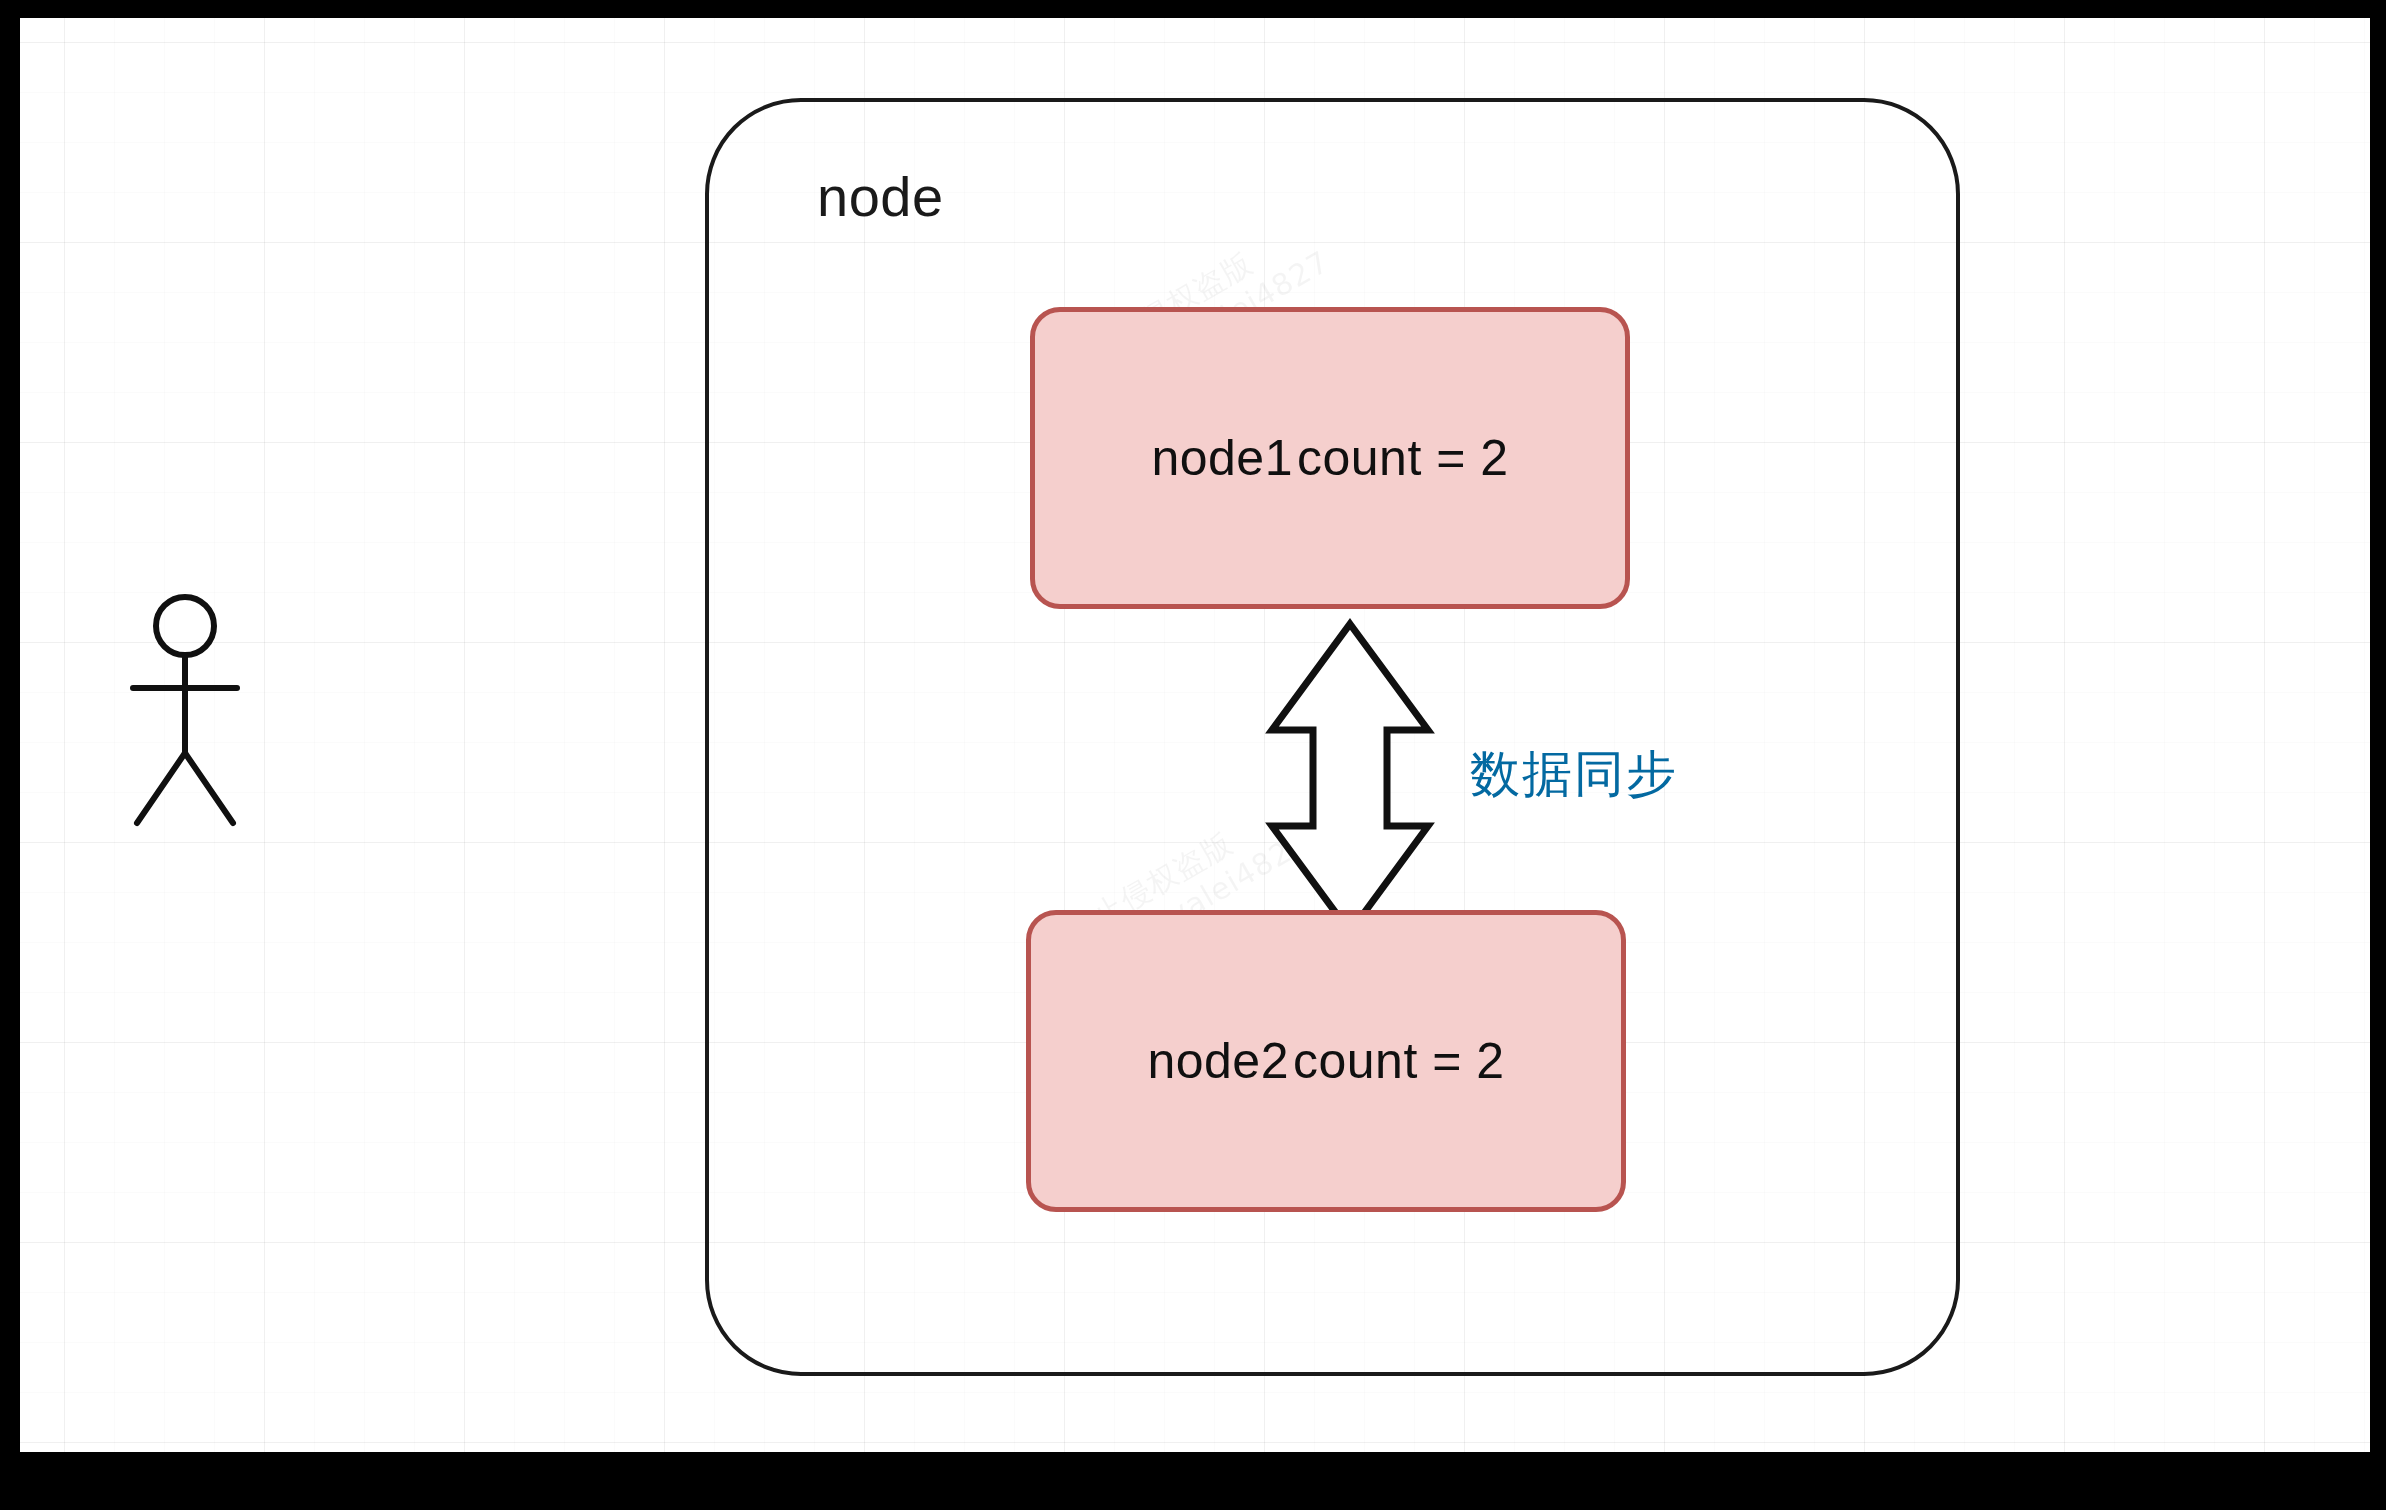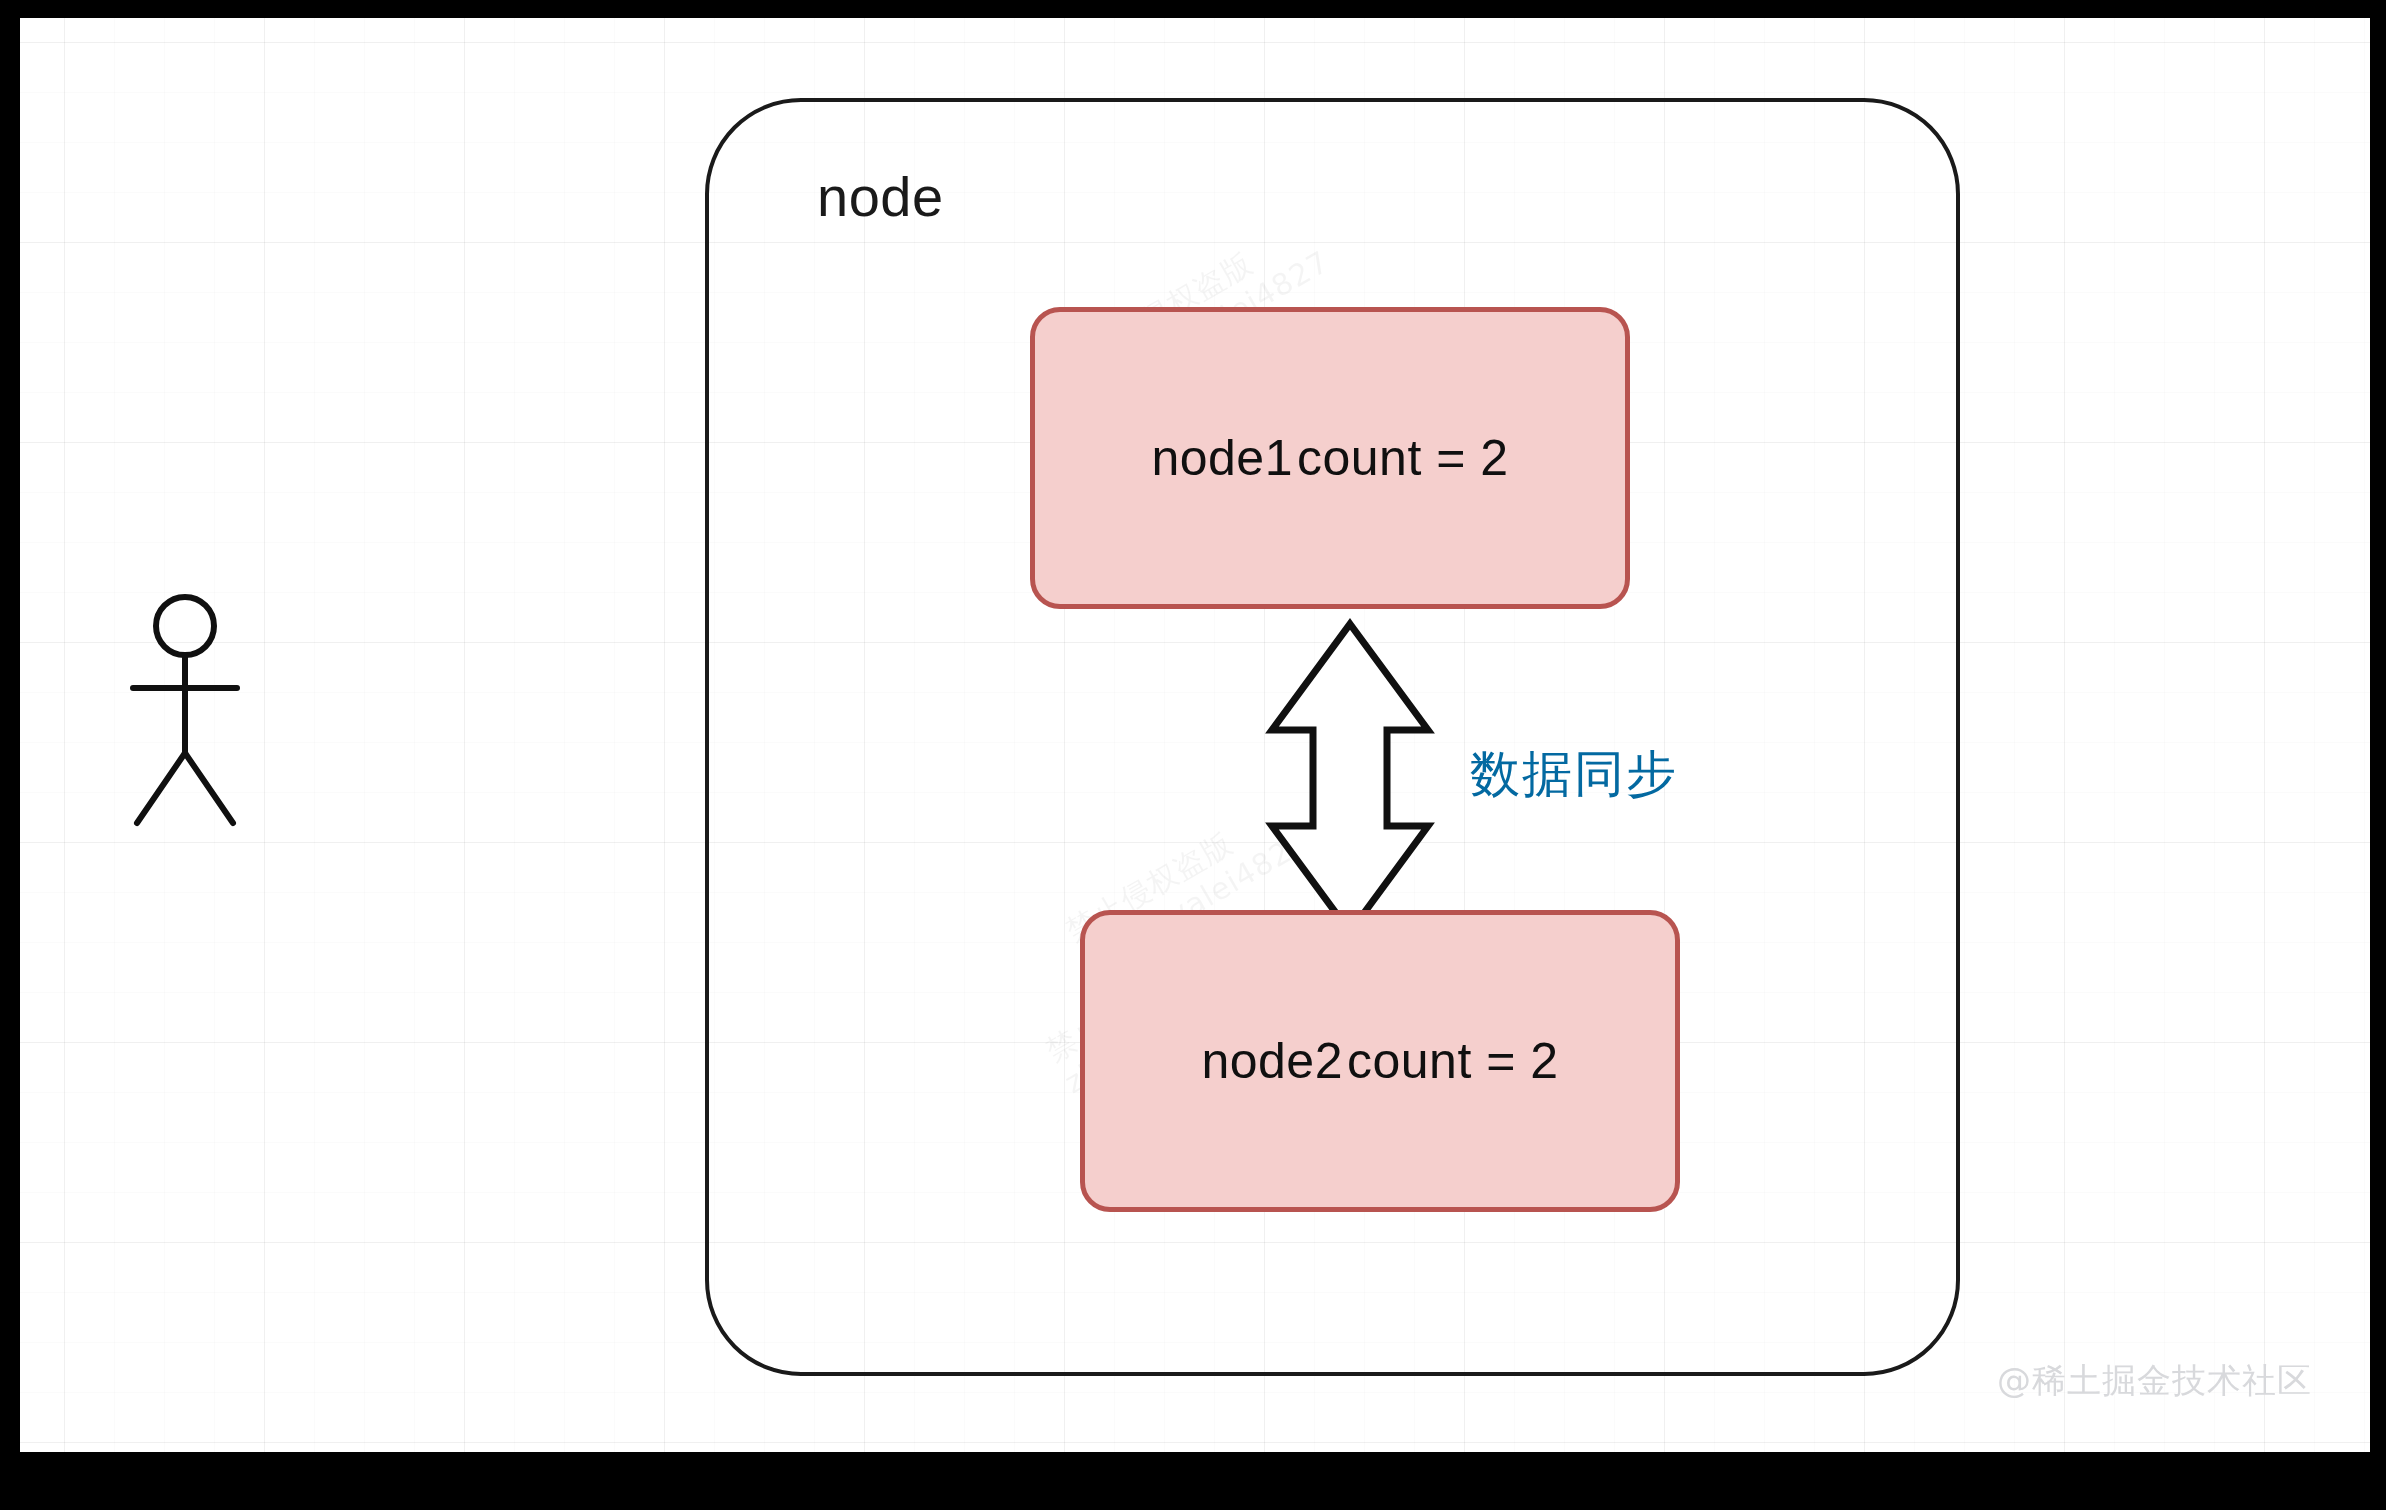--- a/index.html
+++ b/index.html
@@ -123,21 +123,21 @@
   }
   .node-box .nb-title,
   .node-box .nb-sub {
     font-size: 50px;
     color: #101010;
     letter-spacing: 0.5px;
     line-height: 1.3;
     white-space: nowrap;
   }
   #node1-box { left: 1010px; top: 289px; }
-  #node2-box { left: 1060px; top: 892px; }
+  #node2-box { left: 1006px; top: 892px; }
 
   
   #sync-arrow {
     position: absolute;
     left: 1228px;
     top: 600px;
     width: 204px;
     height: 320px;
   }
   #sync-label {
@@ -194,16 +194,15 @@
     <svg id="sync-arrow" viewBox="0 0 204 320">
       <polygon points="102,6 180,112 139,112 139,208 180,208 102,314 24,208 65,208 65,112 24,112" fill="#ffffff" stroke="#101010" stroke-width="7" stroke-linejoin="miter"></polygon>
     </svg>
     <div id="sync-label">数据同步</div>
 
     <div id="node2-box" class="node-box">
       <div class="nb-title">node2</div>
       <div class="nb-sub">count = 2</div>
     </div>
 
-    <div id="community-watermark">@稀土掘金技术社区</div>
 
   </div>
 </div>
 
 </body></html>

